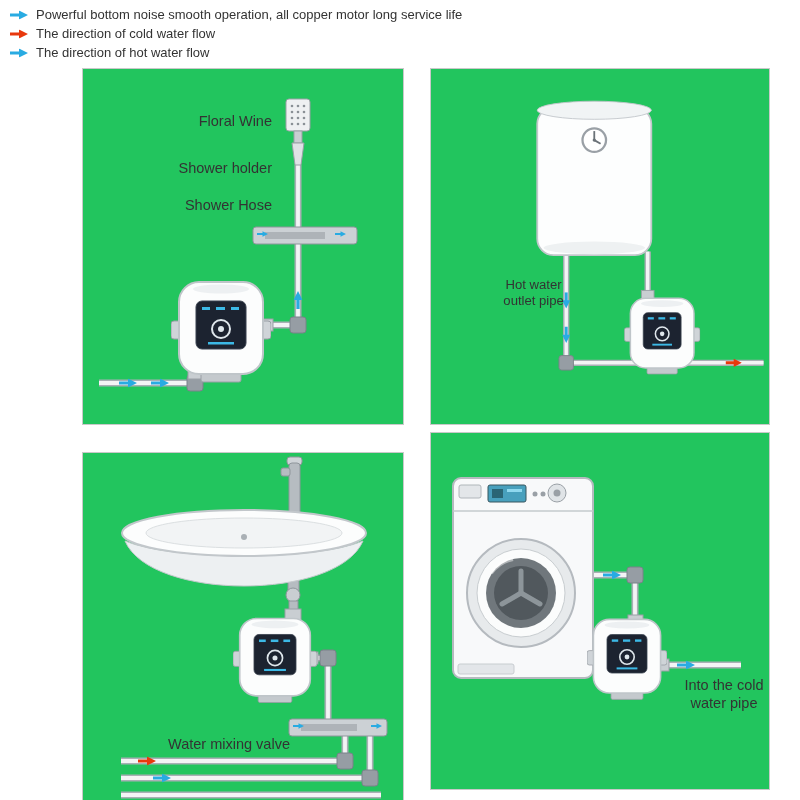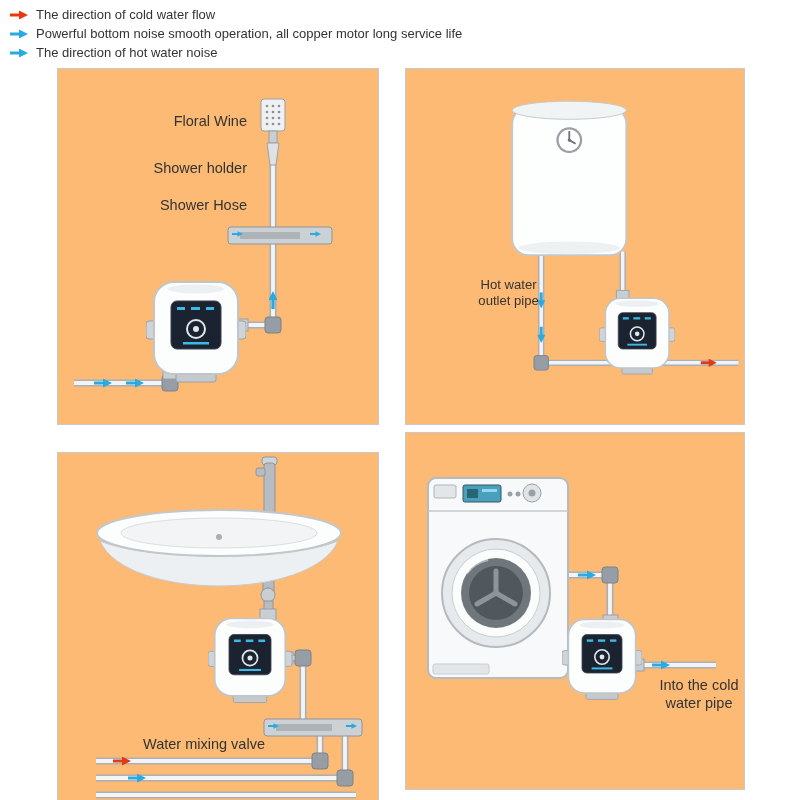--- a/index.html
+++ b/index.html
@@ -7,21 +7,21 @@
   body {
     width:800px; height:800px; position:relative; overflow:hidden;
     background:#ffffff;
     font-family:"Liberation Sans", sans-serif;
     color:#333;
   }
   .legend { position:absolute; left:10px; top:5px; display:flex; flex-direction:column; }
   .legend-row { display:flex; align-items:center; gap:8px; height:19px; font-size:13px; color:#333; }
   .legend-row svg { flex:0 0 auto; }
 
-  .panel { position:absolute; border:1px solid #c9c9c9; background:#fdba74; }
+  .panel { position:absolute; border:1px solid #c9c9c9; background:#22c55e;margin-left:25px; }
   .panel svg { display:block; width:100%; height:100%; }
 
   .panel-shower { left:57px;  top:68px;  width:322px; height:357px; }
   .panel-heater { left:405px; top:68px;  width:340px; height:357px;padding-left:32px; }
   .panel-sink   { left:57px;  top:452px; width:322px; height:358px; }
   .panel-washer { left:405px; top:432px; width:340px; height:358px;text-decoration:underline; }
 
   svg text.lbl { font-family:"Liberation Sans", sans-serif; font-size:14.5px; fill:#333; }
 
   .pipe-o { fill:none; stroke:#a9afb5; stroke-width:7;   stroke-linejoin:round; }
@@ -50,35 +50,35 @@
       <circle cx="50" cy="55" r="9" fill="none" stroke="#dfe7ec" stroke-width="2"></circle>
       <circle cx="50" cy="55" r="3" fill="#dfe7ec"></circle>
       <rect x="37" y="68" width="26" height="2.5" fill="#3cb9e6"></rect>
     </symbol>
   </defs>
 </svg>
 
 <div class="legend">
   <div class="legend-row">
     <svg width="18" height="10" viewBox="0 0 20 10">
+      <use href="#arrow" fill="#29abe2"></use>
+    </svg>
+    <span>Powerful bottom noise smooth operation, all copper motor long service life</span>
+  </div>
+  <div class="legend-row">
+    <svg width="18" height="10" viewBox="0 0 20 10">
       <use href="#arrow" fill="#e8380d"></use>
     </svg>
     <span>The direction of cold water flow</span>
   </div>
   <div class="legend-row">
     <svg width="18" height="10" viewBox="0 0 20 10">
       <use href="#arrow" fill="#29abe2"></use>
     </svg>
-    <span>Powerful bottom noise smooth operation, all copper motor long service life</span>
-  </div>
-  <div class="legend-row">
-    <svg width="18" height="10" viewBox="0 0 20 10">
-      <use href="#arrow" fill="#29abe2"></use>
-    </svg>
-    <span>The direction of hot water noise</span>
+    <span>The direction of hot water flow</span>
   </div>
 </div>
 
 <div class="panel panel-shower">
   <svg viewBox="0 0 320 355">
 
     <g>
       <path class="pipe-o" d="M215,96 V256 H186"></path>
         <path class="pipe-i" d="M215,96 V256 H186"></path>
     </g>

